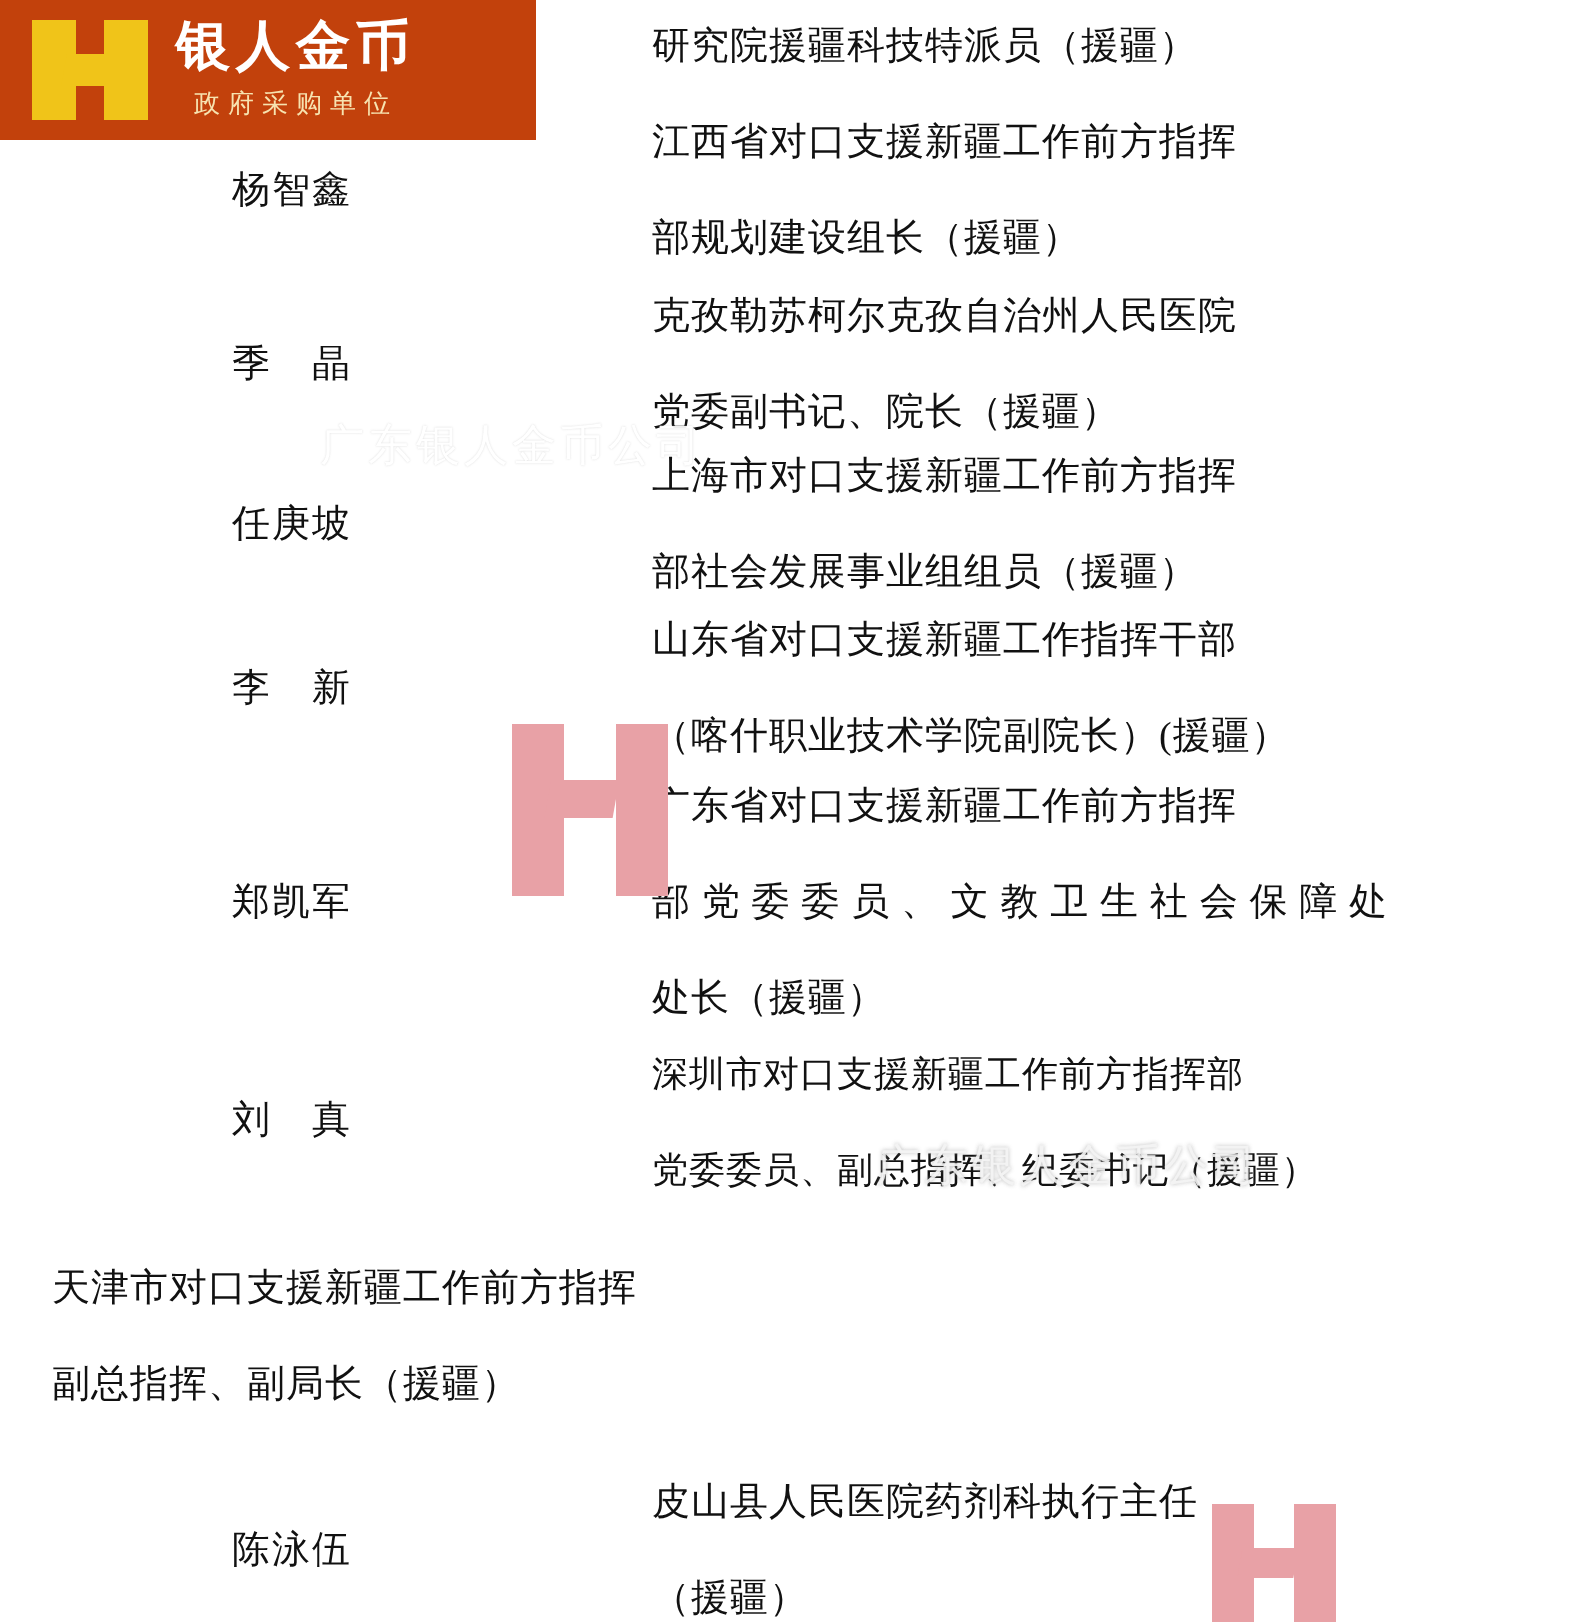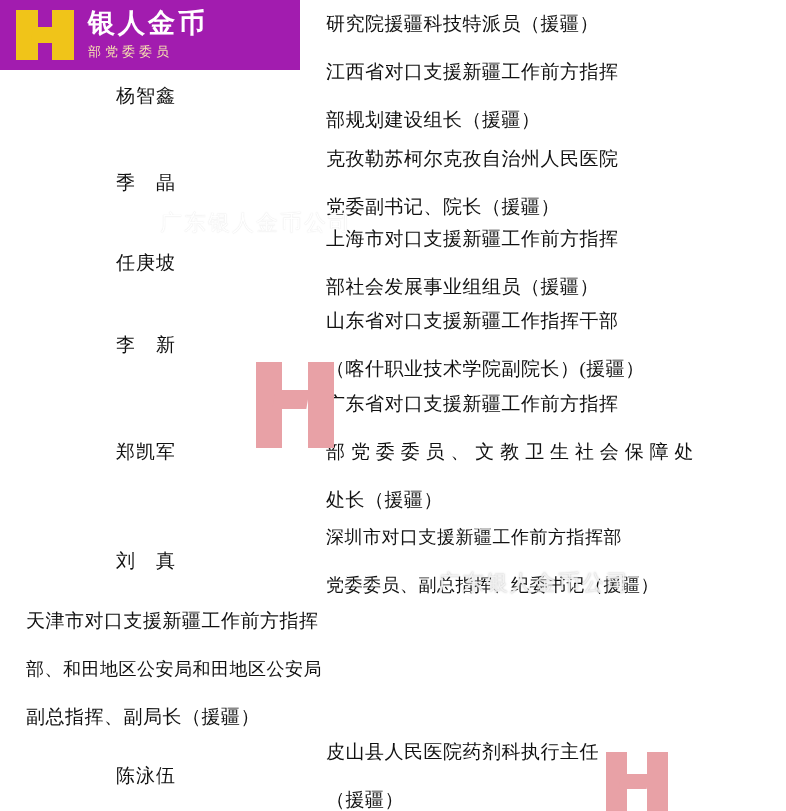--- a/index.html
+++ b/index.html
@@ -56,26 +56,27 @@
     text-align: justify;
     text-align-last: justify;
     white-space: normal;
   }
 
   
   .logo-badge {
     position: absolute;
     left: 0;
     top: 0;
-    width: 300px;
+    width: 268px;
     height: 70px;
-    background: #a21caf;
+    background: #c2410c;
     display: flex;
     align-items: center;
     overflow: hidden;
+    text-align: center;
   }
   .logo-mark {
     width: 58px;
     height: 50px;
     margin-left: 16px;
     margin-right: 14px;
     flex: 0 0 58px;
     position: relative;
   }
   .logo-mark .m-left,
@@ -215,21 +216,20 @@
     <div class="col-name">刘　真</div>
     <div class="col-title" style="font-size:18px;">
       <span class="ln">深圳市对口支援新疆工作前方指挥部</span>
       <span class="ln">党委委员、副总指挥、纪委书记（援疆）</span>
     </div>
   </div>
 
   <div class="row" style="height:130px;">
     <div class="col-title">
       <span class="ln">天津市对口支援新疆工作前方指挥</span>
-      <span class="ln" style="font-size:18px;">部、和田地区公安局和田地区公安局</span>
       <span class="ln">副总指挥、副局长（援疆）</span>
     </div>
   </div>
 
   <div class="row" style="height:84px;">
     <div class="col-name">陈泳伍</div>
     <div class="col-title">
       <span class="ln">皮山县人民医院药剂科执行主任</span>
       <span class="ln">（援疆）</span>
     </div>
@@ -238,21 +238,21 @@
 </div>
 
 <div class="logo-badge">
   <div class="logo-mark">
     <span class="m-left"></span>
     <span class="m-mid"></span>
     <span class="m-right"></span>
   </div>
   <div class="logo-text">
     <span class="logo-title">银人金币</span>
-    <span class="logo-sub">部党委委员</span>
+    <span class="logo-sub">政府采购单位</span>
   </div>
 </div>
 
 <div class="wm-text" style="left:160px; top:208px;">广东银人金币公司</div>
 <div class="wm-text grey" style="left:438px; top:568px;">广东银人金币公司</div>
 
 <div class="wm-mark" style="left:256px; top:362px; width:78px; height:86px;">
   <i class="a"></i>
     <i class="c"></i>
     <i class="b"></i>

